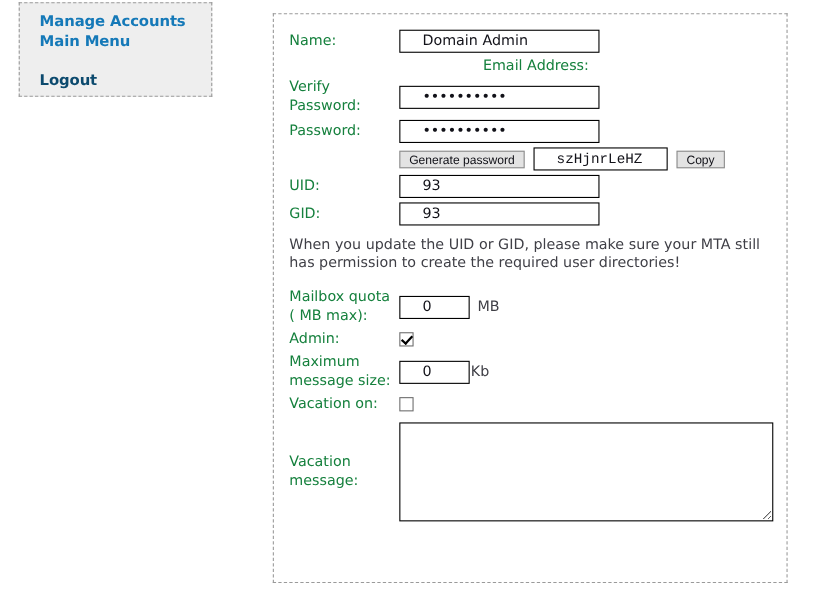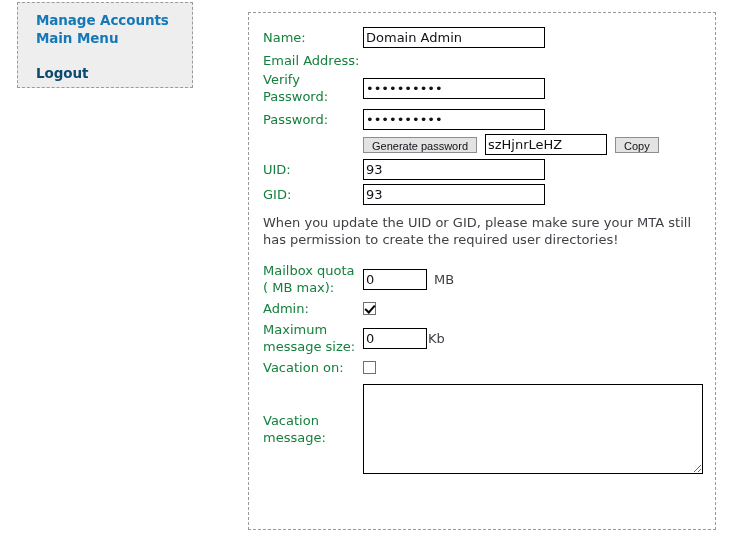--- a/index.html
+++ b/index.html
@@ -51,40 +51,40 @@
     border: 1px dashed #9a9a9a;
     box-sizing: border-box;
     padding: 14px 0 0 14px;
   }
 
   .row {
     display: flex;
     align-items: center;
     margin-bottom: 4px;
   }
-  .row.tight { margin-bottom: 2px; }
+  .row.tight { margin-bottom: 2px; justify-content: center; }
   .lbl {
     width: 100px;
     flex: 0 0 100px;
     font-size: 13px;
     line-height: 17px;
     color: #15803d;
   }
   .lbl.two-line { line-height: 17px; }
 
   .ctl { display: flex; align-items: center; }
 
   input[type="text"],
   input[type="password"] {
     font-family: "DejaVu Sans", sans-serif;
     font-size: 13px;
     color: #111118;
     border: 1px solid #000000;
     background: #ffffff;
-    padding: 1px 2px;
+    padding: 1px 20px;
     box-sizing: border-box;
     height: 21px;
     outline: none;
   }
   .w-wide  { width: 182px; }
   .w-small { width: 64px; }
   .w-pw    { width: 122px; }
 
   button {
     font-family: Liberation Sans, sans-serif;
@@ -185,21 +185,21 @@
     <div class="lbl">Password:</div>
     <div class="ctl">
       <input type="password" class="w-wide" value="1234567890" style="">
     </div>
   </div>
 
   <div class="row">
     <div class="lbl"></div>
     <div class="ctl">
       <button>Generate password</button>
-      <input type="text" class="w-pw" style="margin-left: 8px;" value="szHjnrLeHZ">
+      <input type="text" class="w-pw" style="margin-left: 8px; font-family: Liberation Mono, monospace;" value="szHjnrLeHZ">
       <button style="margin-left:8px;text-align:right;">Copy</button>
     </div>
   </div>
 
   <div class="row">
     <div class="lbl">UID:</div>
     <div class="ctl">
       <input type="text" class="w-wide" value="93" style="">
     </div>
   </div>

